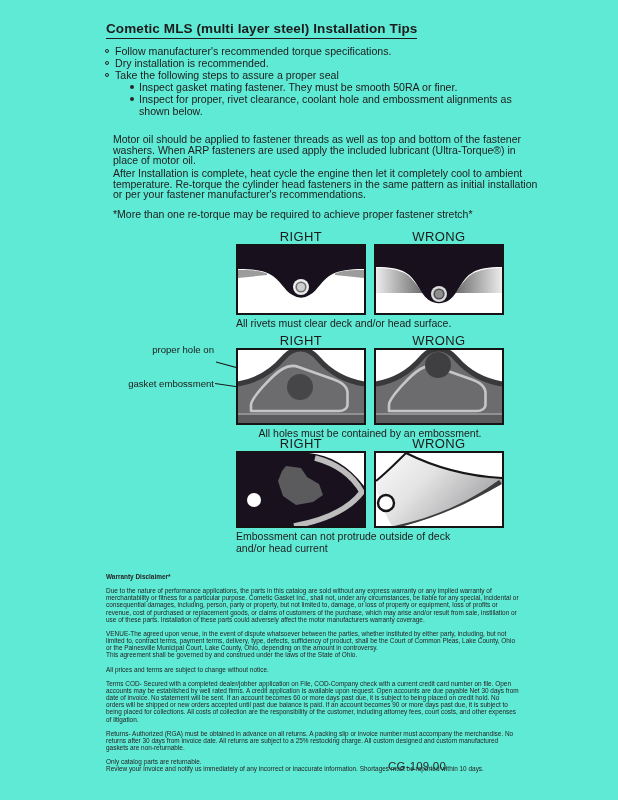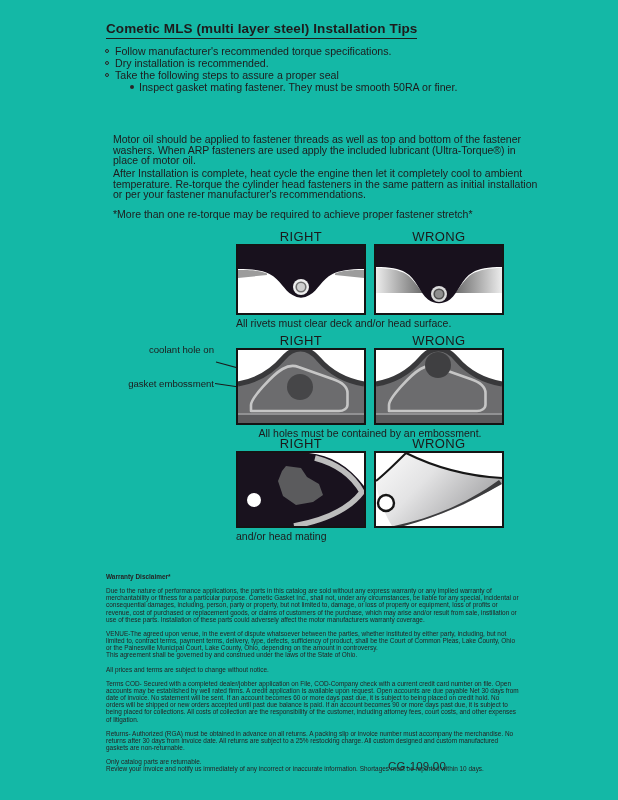--- a/index.html
+++ b/index.html
@@ -1,19 +1,19 @@
 <!DOCTYPE html>
 <html><head>
 <meta charset="utf-8">
 <style>
   * { margin:0; padding:0; box-sizing:border-box; }
   html,body { background:#ffffff; }
   .page {
     position:relative; width:618px; height:800px; margin:0 auto;
-    background:#14b8a6; overflow:hidden;
+    background:#5eead4; overflow:hidden;
     font-family:"Liberation Sans","DejaVu Sans",sans-serif;
     color:#1e1b1c;
     -webkit-font-smoothing:antialiased;
   }
   .abs { position:absolute; }
 
   .title {
     left:106px; top:21px;
     font-size:13.5px; font-weight:bold; letter-spacing:0.1px;
     border-bottom:1.6px solid #1e1b1c; padding-bottom:2px;
@@ -85,20 +85,24 @@
       <span class="b-ring"></span>
       <span>Dry installation is recommended.</span>
     </div>
     <div class="b-item">
       <span class="b-ring"></span>
       <span>Take the following steps to assure a proper seal</span>
     </div>
     <div class="b-sub">
       <span class="b-dot"></span>
       <span>Inspect gasket mating fastener.  They must be smooth 50RA or finer.</span>
+    </div>
+    <div class="b-sub">
+      <span class="b-dot"></span>
+      <span>Inspect for proper, rivet clearance, coolant hole and embossment alignments as shown below.</span>
     </div>
   </div>
 
   <div class="abs para p1">Motor oil should be applied to fastener threads as well as top and bottom of the fastener washers. When ARP fasteners are used apply the included lubricant (Ultra-Torque®) in place of motor oil.</div>
   <div class="abs para p2">After Installation is complete, heat cycle the engine then let it completely cool to ambient temperature. Re-torque the cylinder head fasteners in the same pattern as initial installation or per your fastener manufacturer's recommendations.</div>
   <div class="abs para p3">*More than one re-torque may be required to achieve proper fastener stretch*</div>
 
   <div class="abs fig" id="fig1">
     <div class="figrow">
       <div class="rw-label rw-left">RIGHT</div>
@@ -133,21 +137,21 @@
         <circle cx="65" cy="50" r="4.8" fill="#8f8f8f" stroke="#4f4f4f" stroke-width="1.6"></circle>
         <rect x="1" y="1" width="128" height="69" fill="none" stroke="#141414" stroke-width="2"></rect>
       </svg>
 
       <div class="fig-caption">All rivets must clear deck and/or head surface.</div>
     </div>
   </div>
 
   <div class="abs fig" id="fig2">
     <div class="ann" id="ann-coolant">
-      <div>coolant hole on</div>
+      <div>proper hole on</div>
     </div>
     <div class="ann" id="ann-emboss">gasket embossment</div>
 
     <svg class="leader-svg" width="618" height="103" viewBox="0 0 618 103">
       <line x1="216" y1="29" x2="293" y2="50" stroke="#1a1a1a" stroke-width="1.1"></line>
       <line x1="215" y1="50.5" x2="266" y2="58" stroke="#1a1a1a" stroke-width="1.1"></line>
     </svg>
 
     <div class="figrow">
       <div class="rw-label rw-left">RIGHT</div>
@@ -204,21 +208,22 @@
         <rect x="1" y="1" width="128" height="75" fill="#ffffff" stroke="#141414" stroke-width="2"></rect>
         <path d="M32,2 C60,16 90,25 128,27 L128,32 C93,55 58,68 25,75 L18,75 C10,62 4,46 2,32 C13,23 23,13 32,2 Z" fill="url(#f3g)"></path>
         <path d="M32,2 C60,16 90,25 128,27" fill="none" stroke="#161616" stroke-width="2"></path>
         <path d="M32,2 C22,12 12,22 2,30" fill="none" stroke="#161616" stroke-width="2"></path>
         <path d="M125,29 C92,53 58,67 20,75 L30,75 C64,66 97,51 128,33 Z" fill="#3c3c3e"></path>
         <circle cx="12" cy="52" r="8" fill="#ffffff" stroke="#161616" stroke-width="2.4"></circle>
         <rect x="1" y="1" width="128" height="75" fill="none" stroke="#141414" stroke-width="2"></rect>
       </svg>
 
       <div class="fig-caption">
-        <div>and/or head mating</div>
+        <div>Embossment can not protrude outside of deck</div>
+        <div>and/or head current</div>
       </div>
     </div>
   </div>
 
   <div class="abs warranty">
     <div class="w-h">Warranty Disclaimer*</div>
     <p>Due to the nature of performance applications, the parts in this catalog are sold without any express warranty or any implied warranty of merchantability or fitness for a particular purpose.  Cometic Gasket Inc., shall not, under any circumstances, be liable for any special, incidental or consequential damages, including, person, party or property, but not limited to, damage, or loss of property or equipment, loss of profits or revenue, cost of purchased or replacement goods, or claims of customers of the purchase, which may arise and/or result from sale, instillation or use of these parts.  Installation of these parts could adversely affect the motor manufacturers warranty coverage.</p>
     <p>
       <span>VENUE-The agreed upon venue, in the event of dispute whatsoever between the parties, whether instituted by either party, including, but not limited to, contract terms, payment terms, delivery, type, defects, sufficiency of product, shall be the Court of Common Pleas, Lake County, Ohio or the Painesville Municipal Court, Lake County, Ohio, depending on the amount in controversy.</span><br>
       <span>This agreement shall be governed by and construed under the laws of the State of Ohio.</span>

